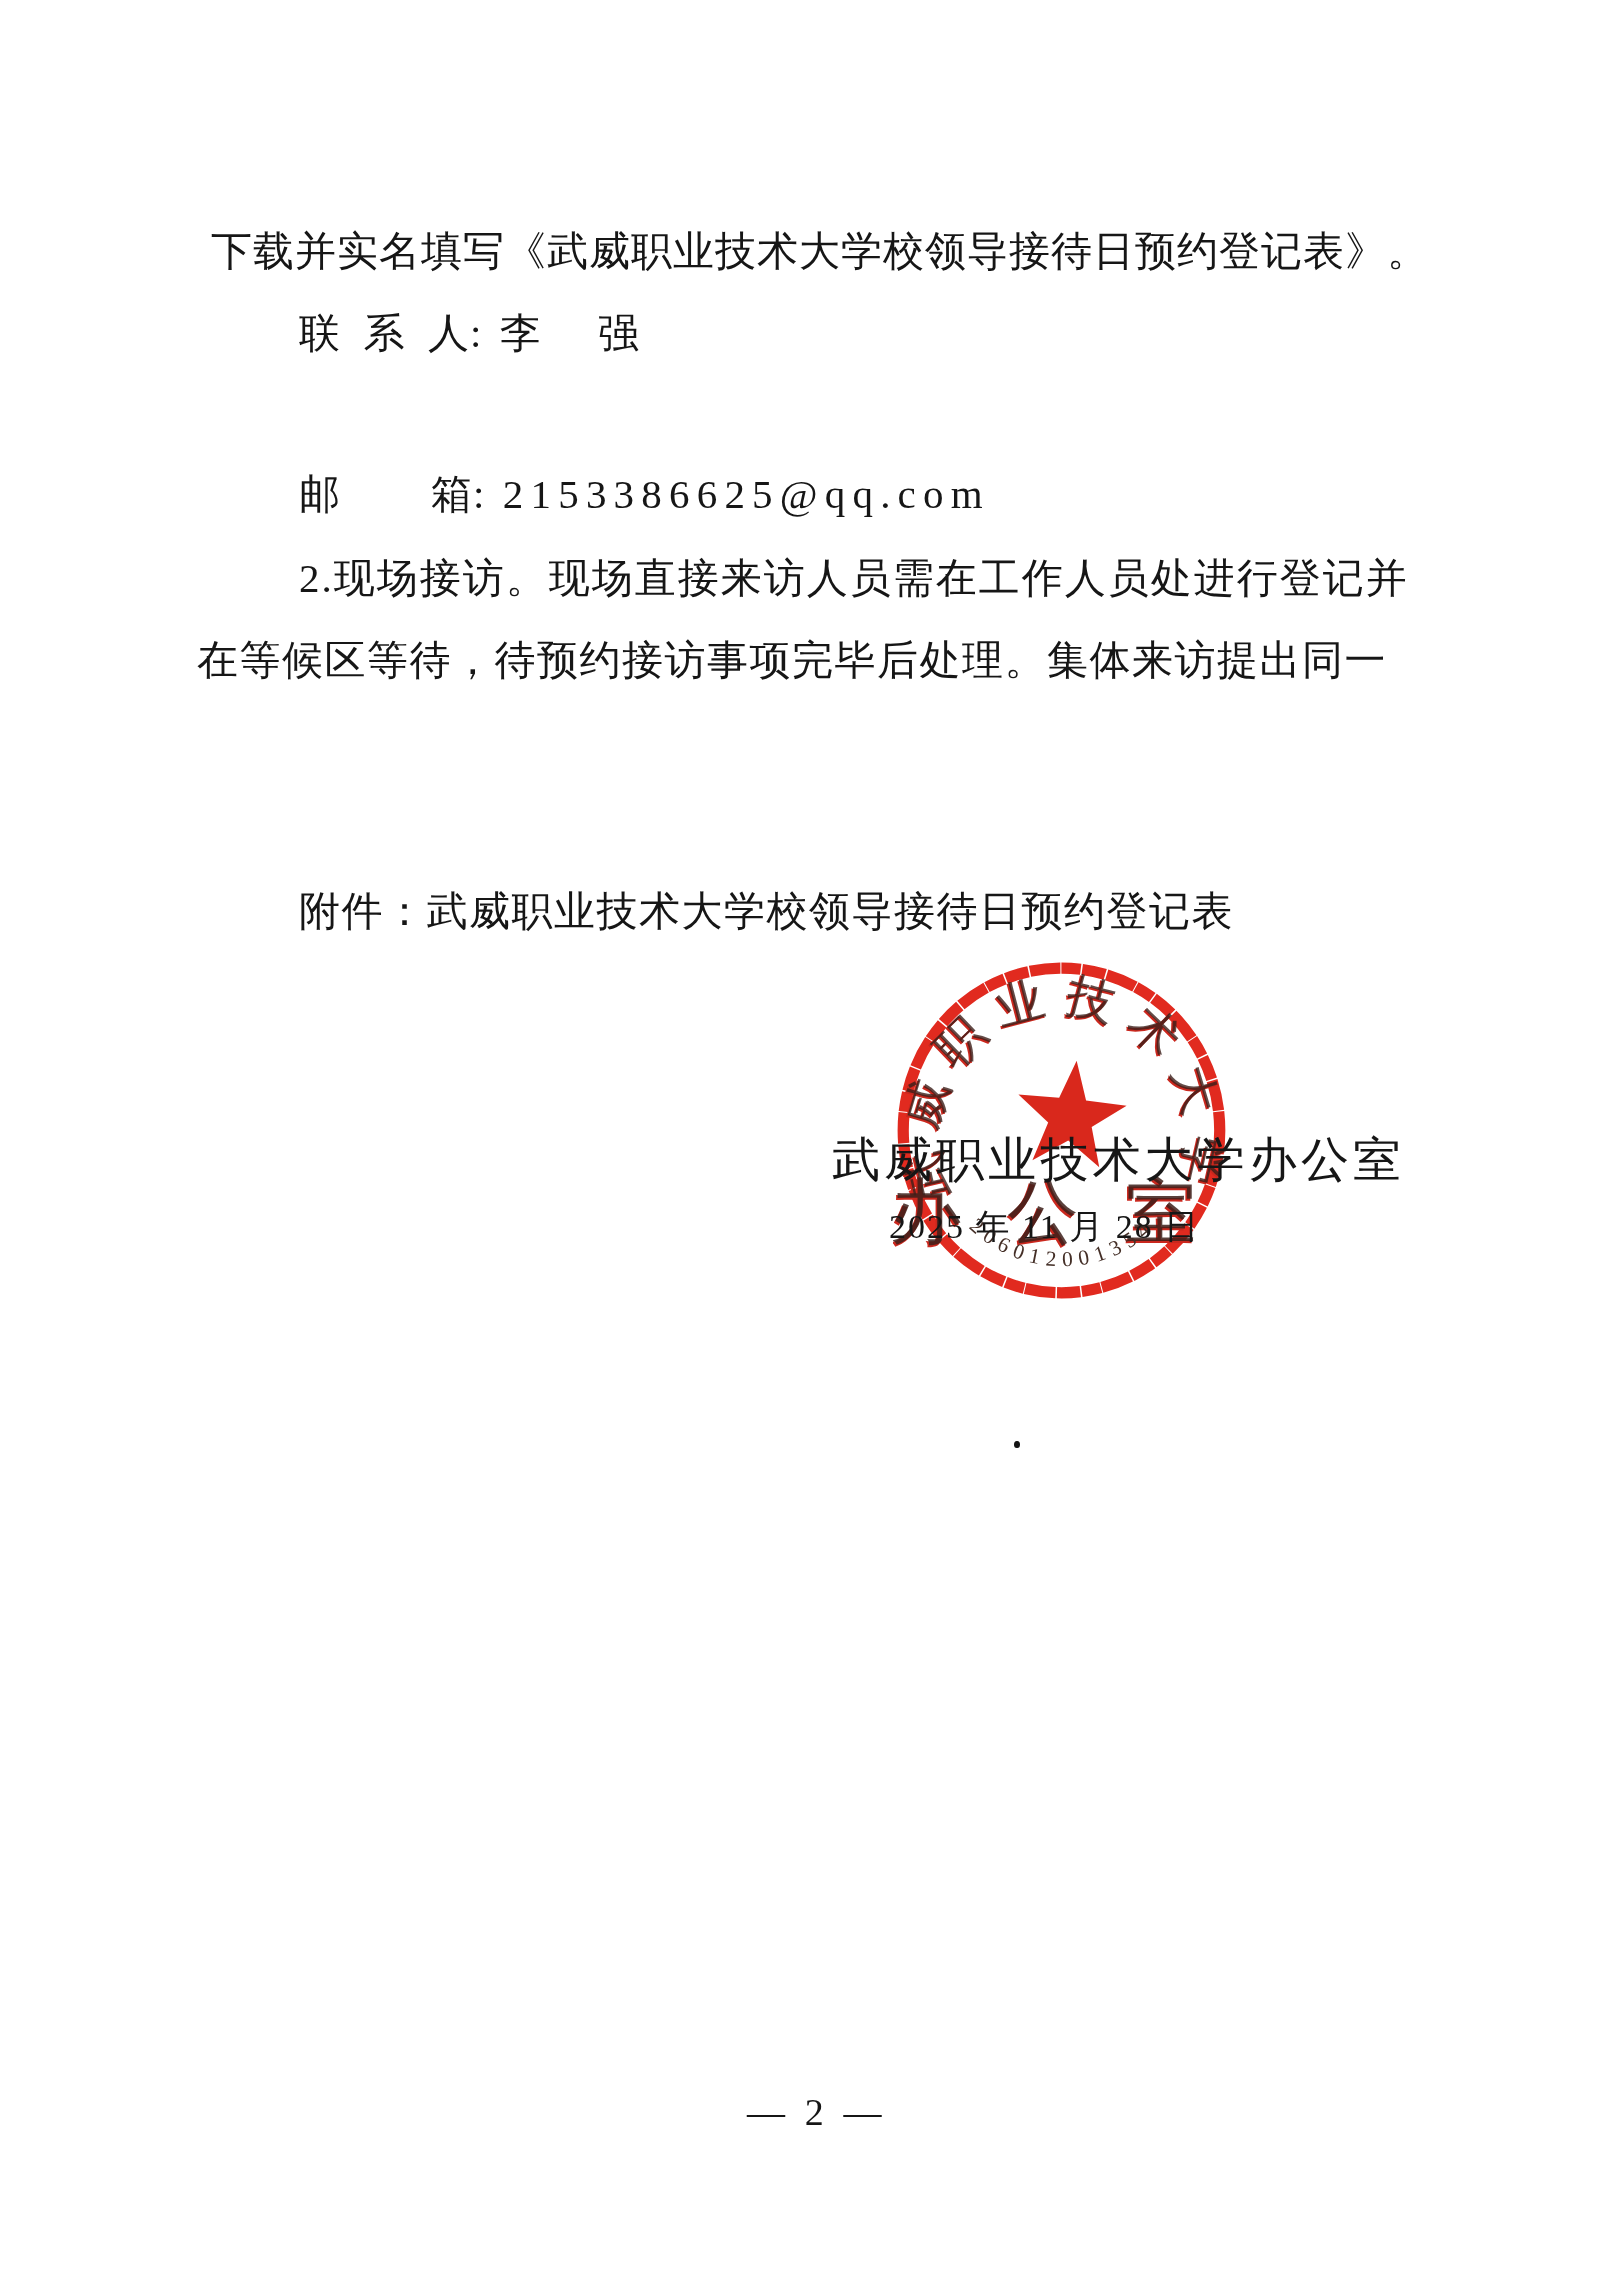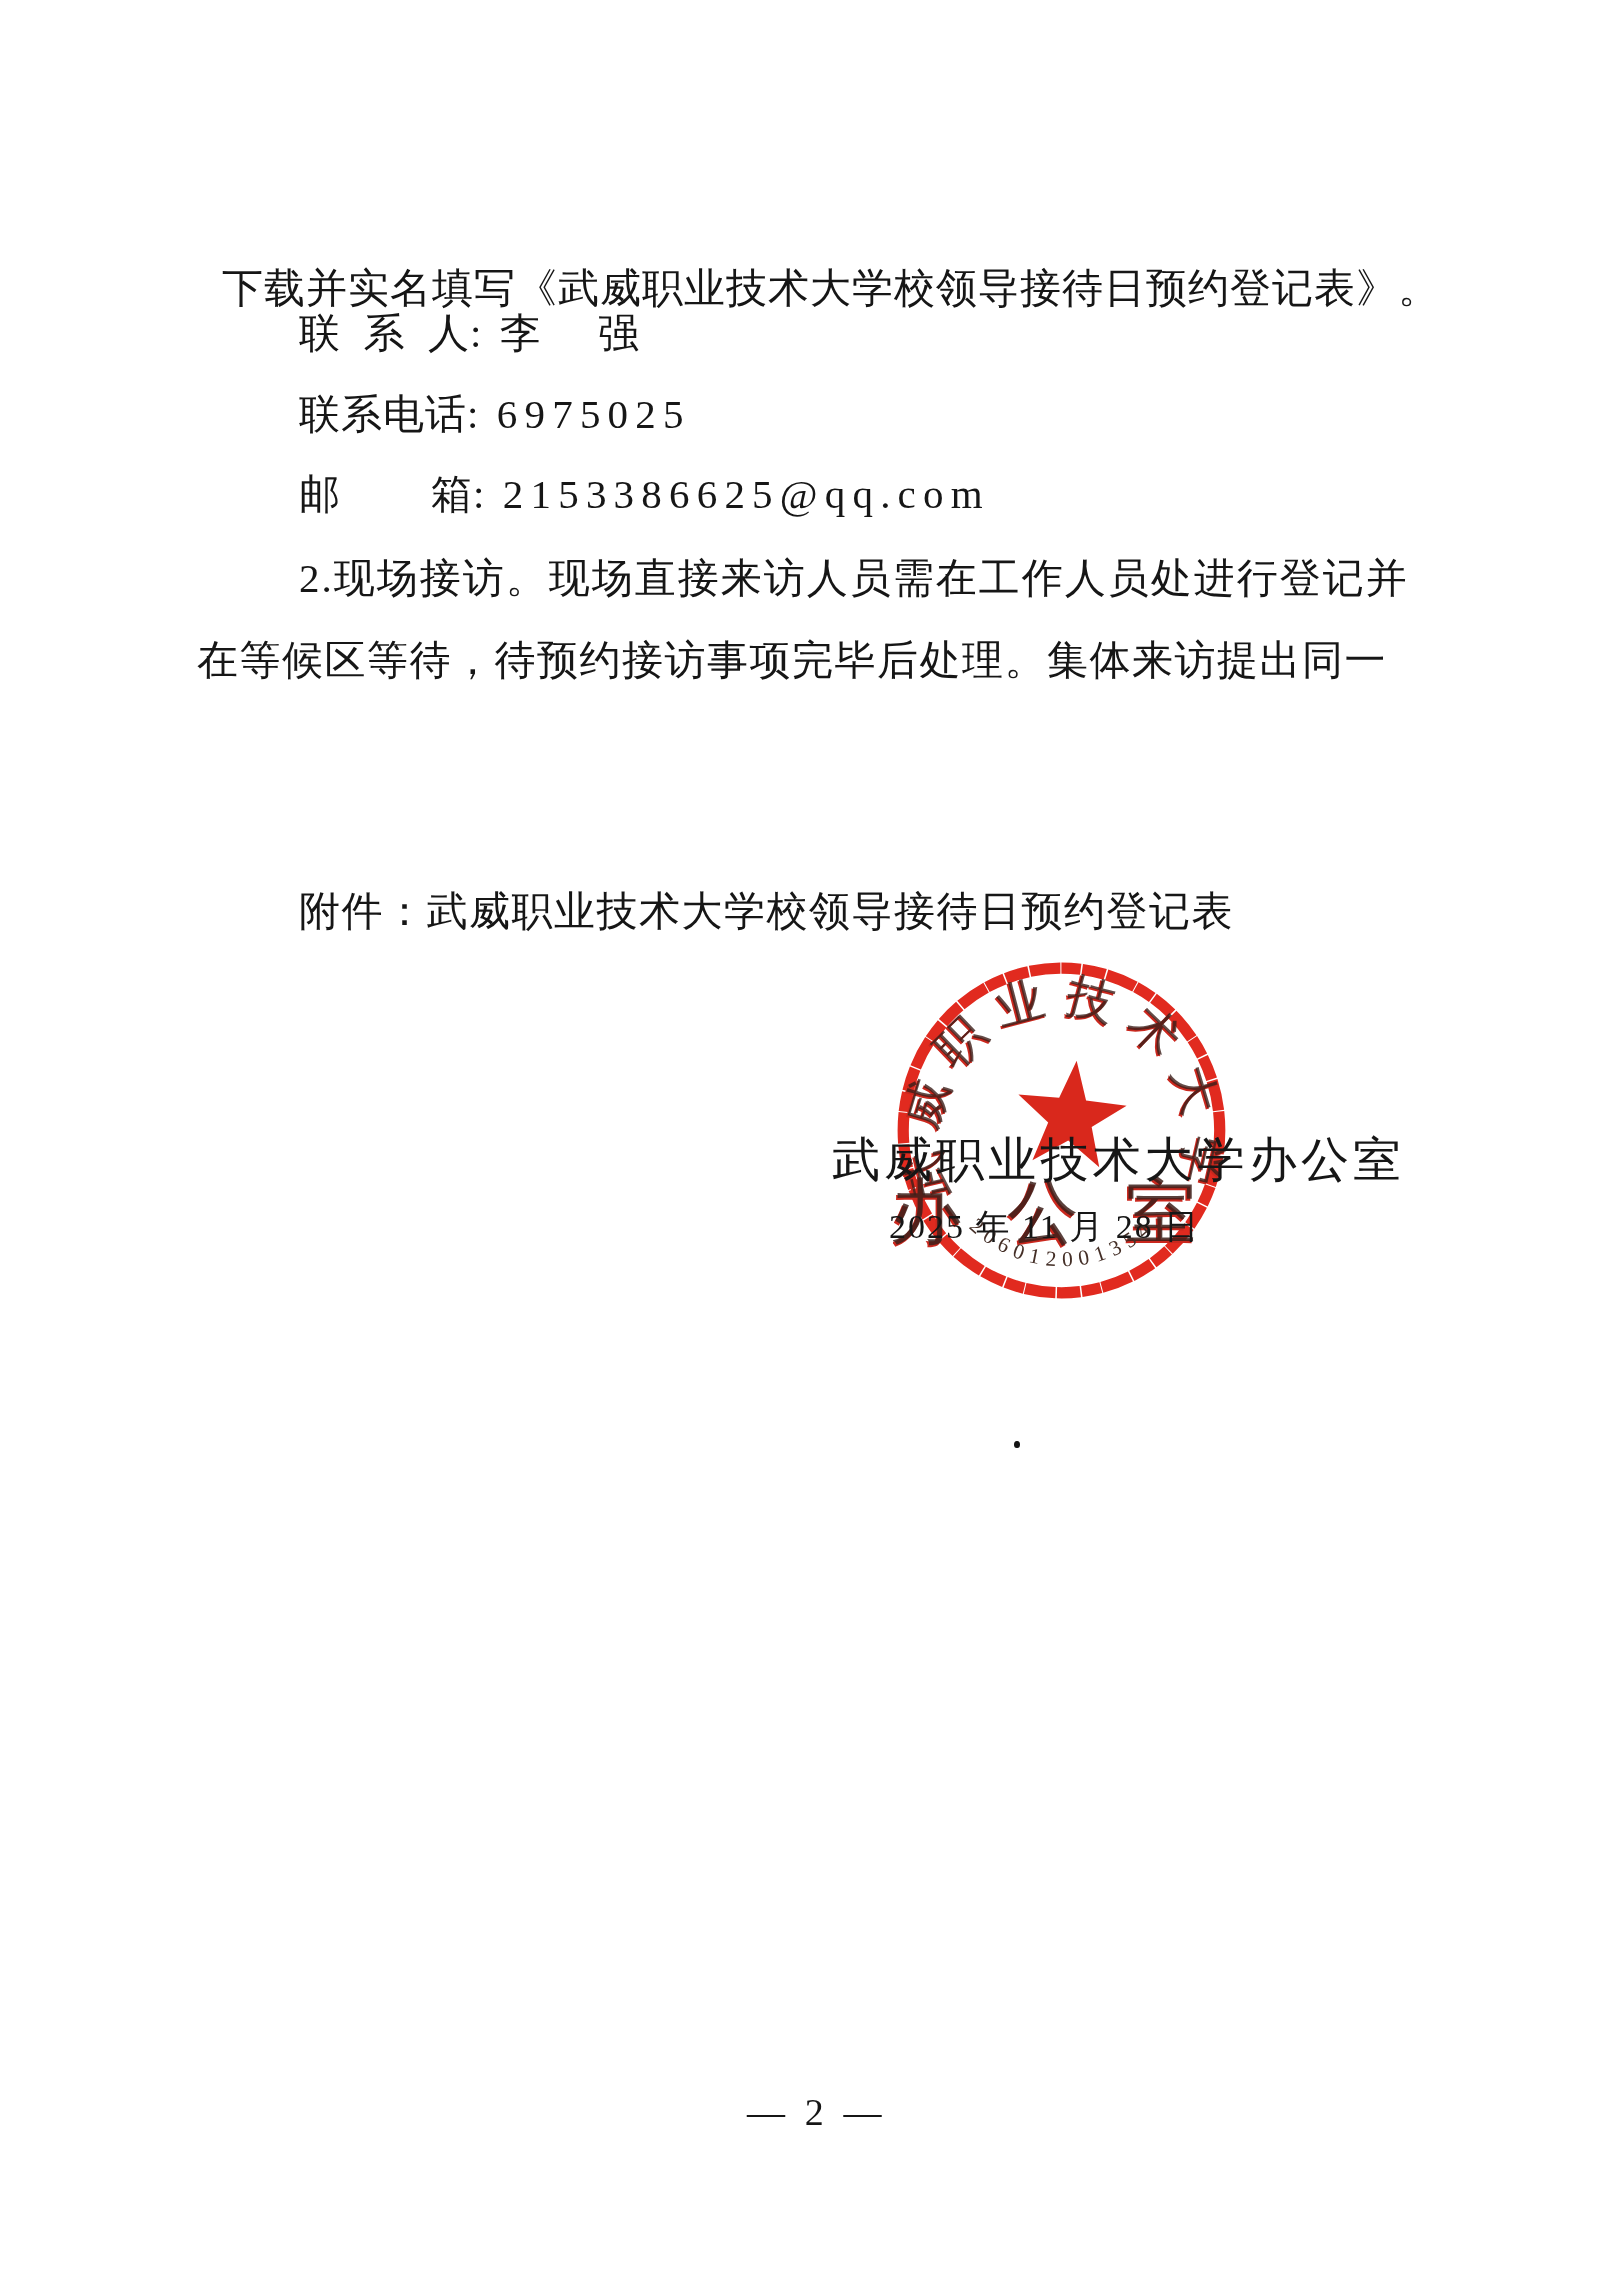--- a/index.html
+++ b/index.html
@@ -11,21 +11,21 @@
     font-family:"Liberation Serif","DejaVu Serif",serif;
     color:#161616;
   }
   .line{
     position:absolute;
     font-size:41px;
     line-height:1;
     white-space:pre;
     letter-spacing:1px;
   }
-  .l1{left:222px;top:231px;letter-spacing:1px;margin-top:37px;}
+  .l1{left:211px;top:231px;letter-spacing:1px;}
   .l2{left:299px;top:313px;}
   .l3{left:299px;top:394px;}
   .l4{left:299px;top:474px;}
   .l5{left:299px;top:558px;letter-spacing:2px;}
   .l6{left:197px;top:640px;letter-spacing:1.5px;}
   .l7{left:211px;top:722px;letter-spacing:1.5px;}
   .l8{left:299px;top:891px;letter-spacing:1.5px;}
   .val{margin-left:17.4px;}
   .val-num{letter-spacing:7.2px;}
   .sig-office{
@@ -53,21 +53,20 @@
 </style>
 </head>
 <body>
 
 <div class="page">
 
   <div class="line l1">下载并实名填写《武威职业技术大学校领导接待日预约登记表》。</div>
 
   <div class="line l2"><span>联  系  人:</span><span class="val">李     强</span></div>
 
-  <div class="line l3"><span>联系电话:</span><span class="val val-num">6975025</span></div>
 
   <div class="line l4"><span>邮        箱:</span><span class="val val-num">2153386625@qq.com</span></div>
 
   <div class="line l5">2.现场接访。现场直接来访人员需在工作人员处进行登记并</div>
   <div class="line l6">在等候区等待，待预约接访事项完毕后处理。集体来访提出同一</div>
 
   <div class="line l8"><span>附件：</span><span>武威职业技术大学校领导接待日预约登记表</span></div>
 
   <svg class="seal" viewBox="0 0 664 680" xmlns="http://www.w3.org/2000/svg">
     <defs>

